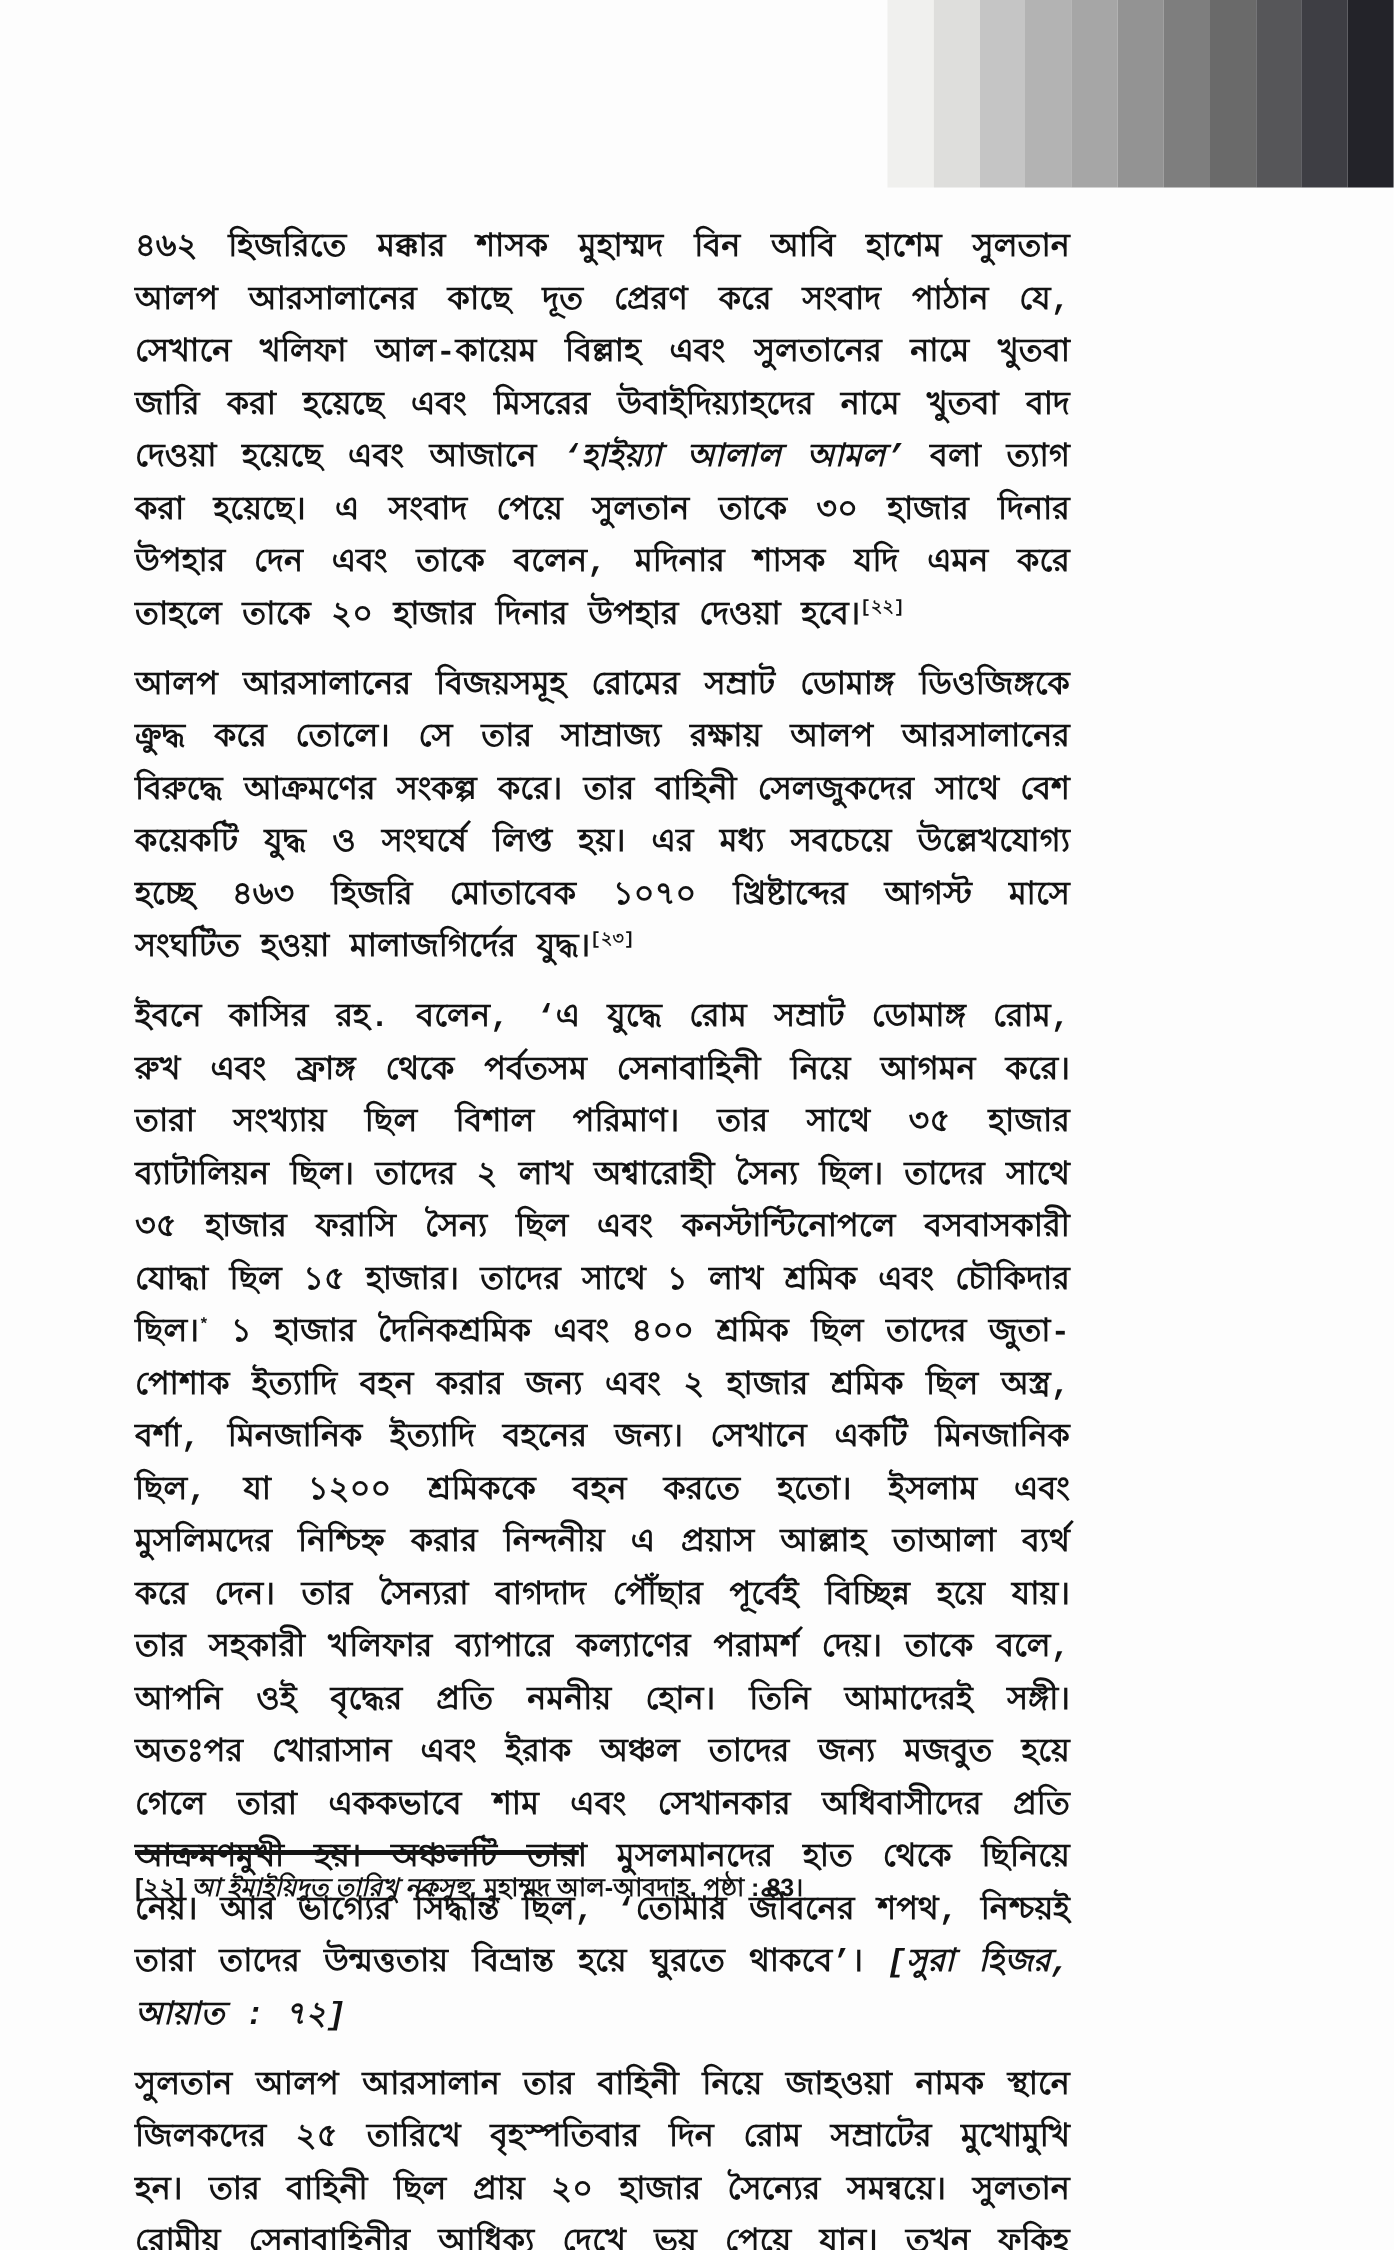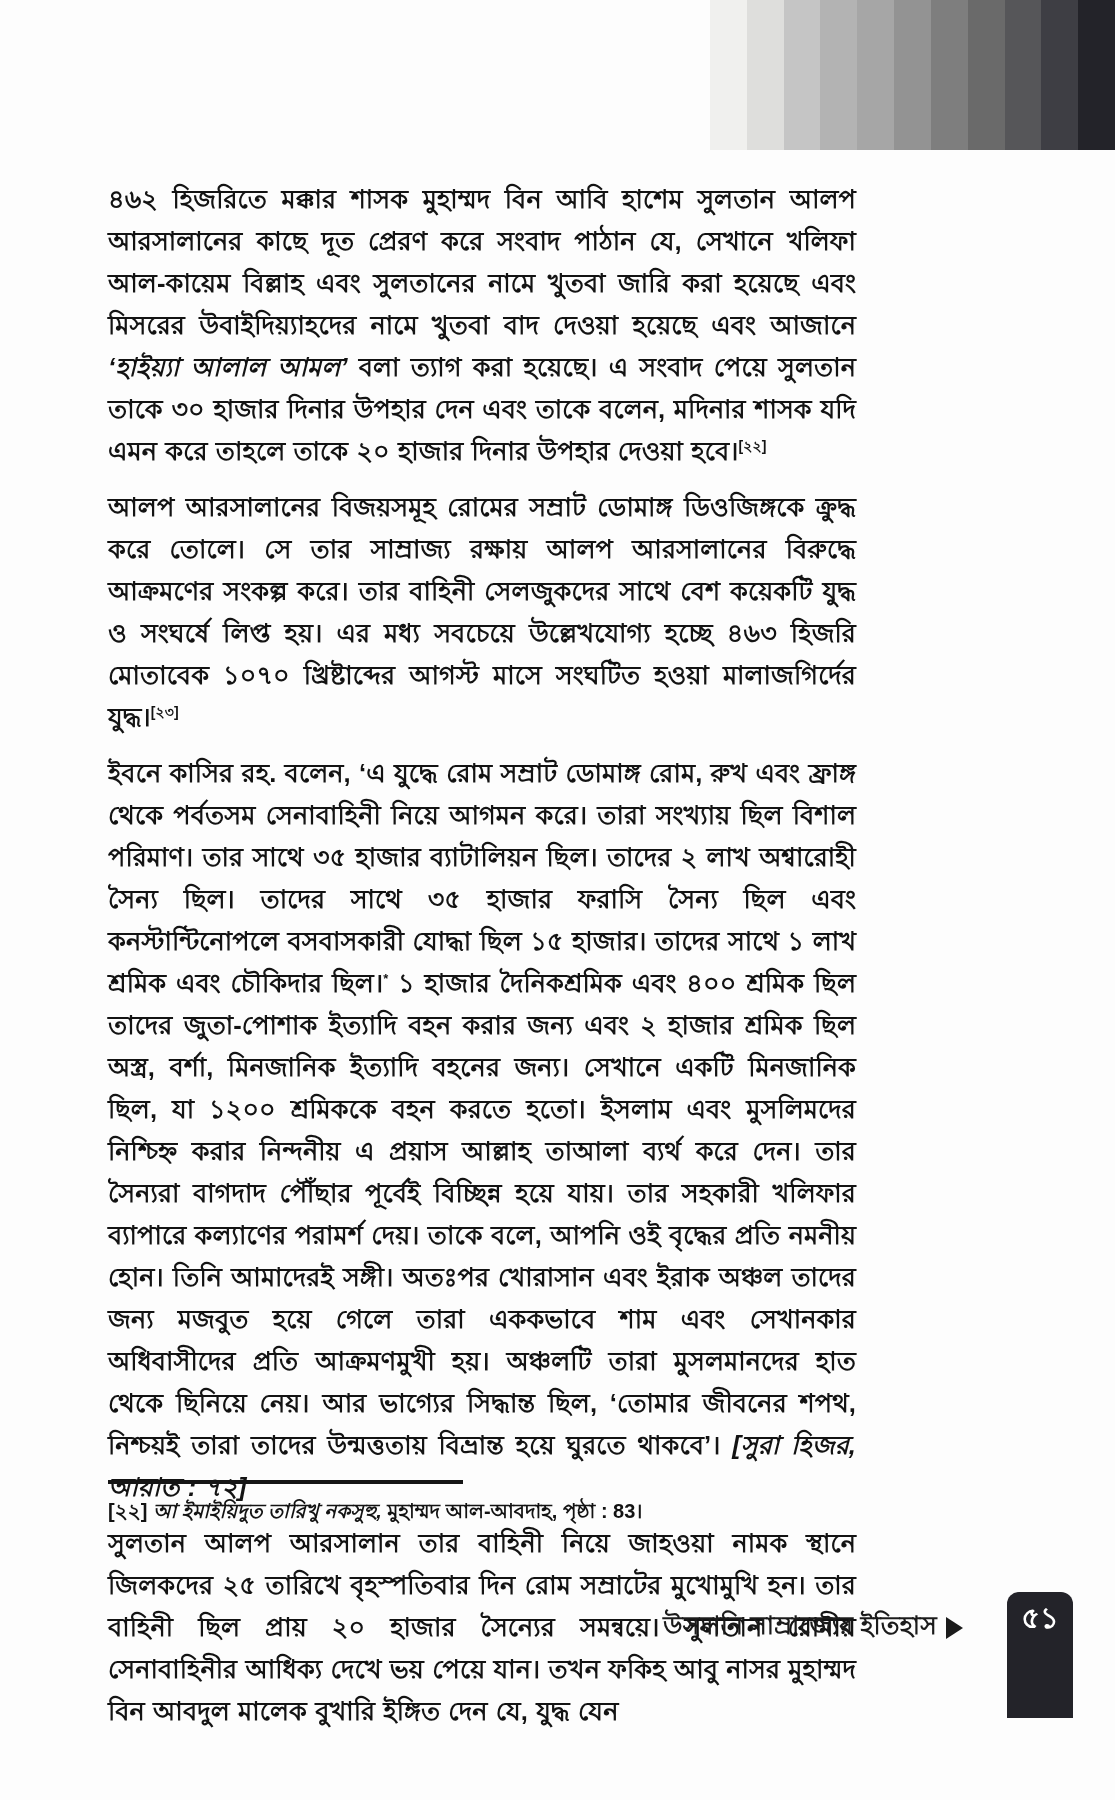--- a/index.html
+++ b/index.html
@@ -47,21 +47,21 @@
   .para {
     text-align: justify;
     text-justify: inter-word;
     font-size: 25.5px;
     line-height: 42px;
     color: #131313;
     margin: 0 12px 14px 0;
     font-weight: 600;
     letter-spacing: 0.1px;
     word-spacing: 1px;
-    font-family: Liberation Sans, sans-serif;
+    font-family: Liberation Mono, monospace;
   }
   .para:last-child { margin-bottom: 0; }
 
   .para .italic {
     font-style: italic;
   }
 
   .fn-ref {
     font-size: 14px;
     vertical-align: super;
@@ -193,23 +193,14 @@
   <div id="footnote-block">
     <div id="footnote-rule"></div>
 
     <div class="footnote-line">
       <span>[২২]</span>
       <span class="italic">আ ইমাইয়িদুত তারিখু নকসুহু,</span><span> মুহাম্মদ আল-আবদাহ, পৃষ্ঠা : 83।</span>
     </div>
 
   </div>
 
-  <div id="page-footer">
-    <div id="footer-title-wrap">
-      <span id="footer-title">উসমানি সাম্রাজ্যের ইতিহাস</span>
-      <span id="footer-arrow-icon"></span>
-    </div>
-    <div id="page-number-box">
-      <span id="page-number">৫১</span>
-    </div>
-  </div>
 
 </div>
 
 </body></html>

